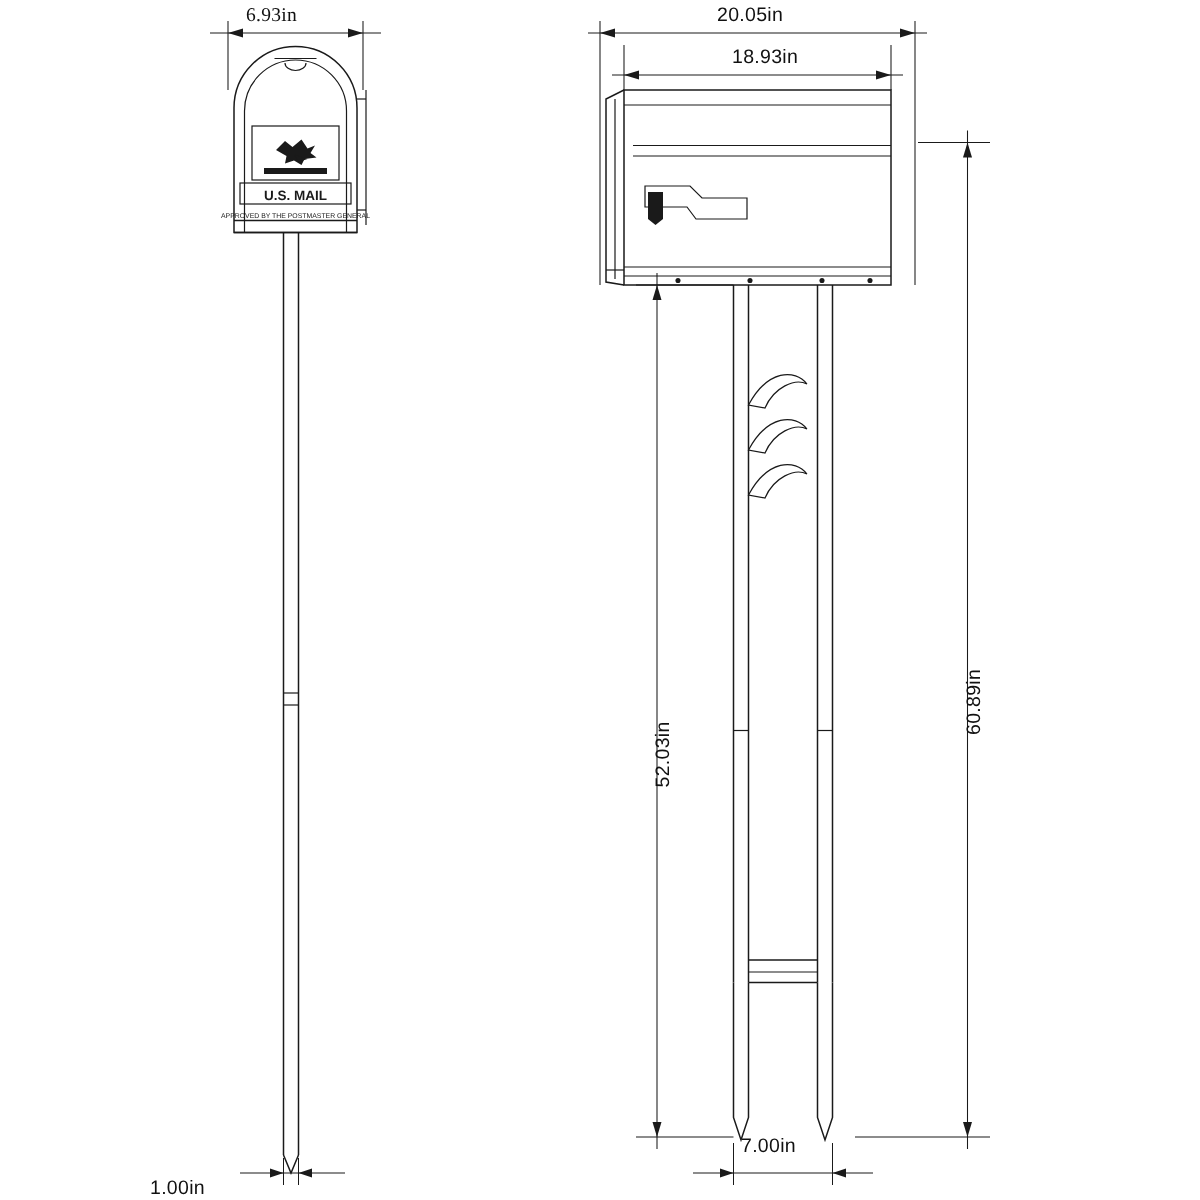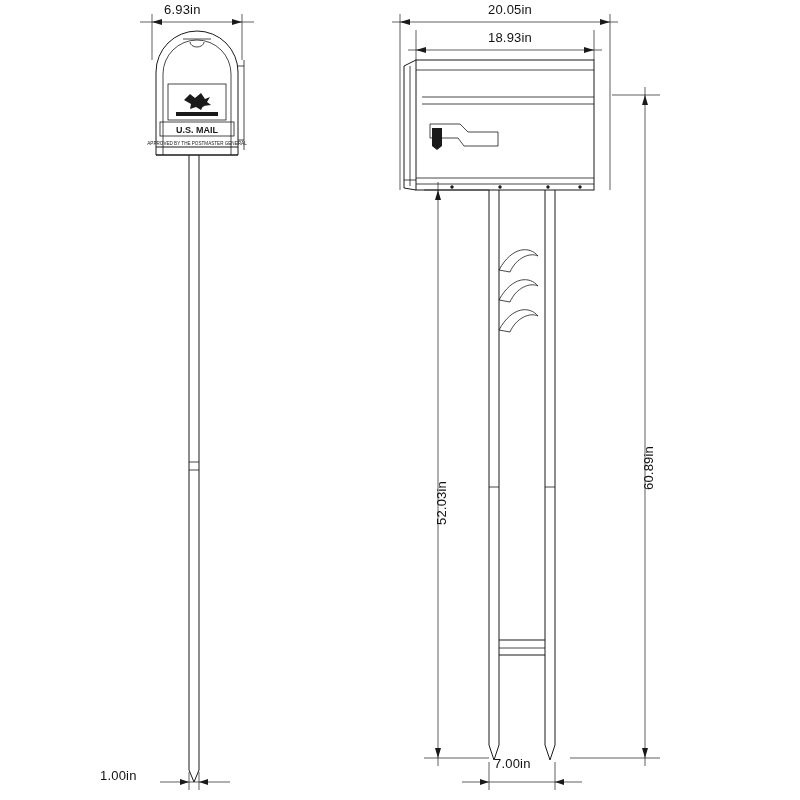--- a/index.html
+++ b/index.html
@@ -177,25 +177,25 @@
       <path class="fillblk" d="M645,758 l-3,-10 l6,0 z"></path>
 
       <line class="ln-ext" x1="489" y1="762" x2="489" y2="790"></line>
       <line class="ln-ext" x1="555" y1="762" x2="555" y2="790"></line>
       <line class="ln-ext" x1="462" y1="782" x2="582" y2="782"></line>
       <path class="fillblk" d="M489,782 l-9,-3 l0,6 z"></path>
       <path class="fillblk" d="M555,782 l9,-3 l0,6 z"></path>
     </g>
   </svg>
 
-  <div class="dim-label" style="left:164px; top:2px;">6.93in</div>
-
-  <div class="dim-label" style="left:100px; top:768px;">1.00in</div>
-
-  <div class="dim-label" style="left:488px; top:2px;">20.05in</div>
+  <div class="dim-label" style="left:164px; top:2px;font-family:Liberation Serif, serif;">6.93in</div>
+
+  <div class="dim-label" style="left:100px; top:784px;">1.00in</div>
+
+  <div class="dim-label" style="left:478px; top:2px;">20.05in</div>
 
   <div class="dim-label" style="left:488px; top:30px;">18.93in</div>
 
   <div class="dim-label vert" style="left:434px; top:525px; transform: rotate(-90deg);">52.03in</div>
 
   <div class="dim-label vert" style="left:641px; top:490px; transform: rotate(-90deg);">60.89in</div>
 
   <div class="dim-label" style="left:494px; top:756px;">7.00in</div>
 
 </div>

